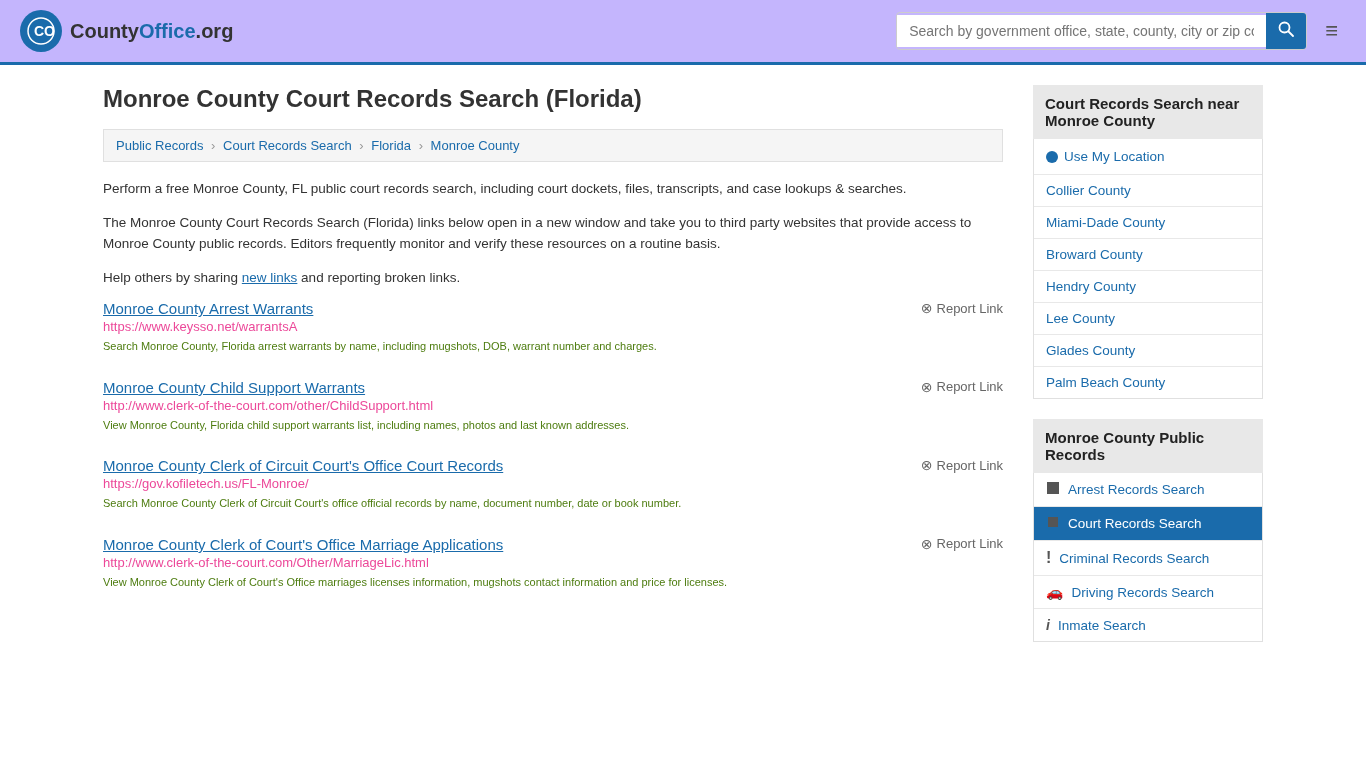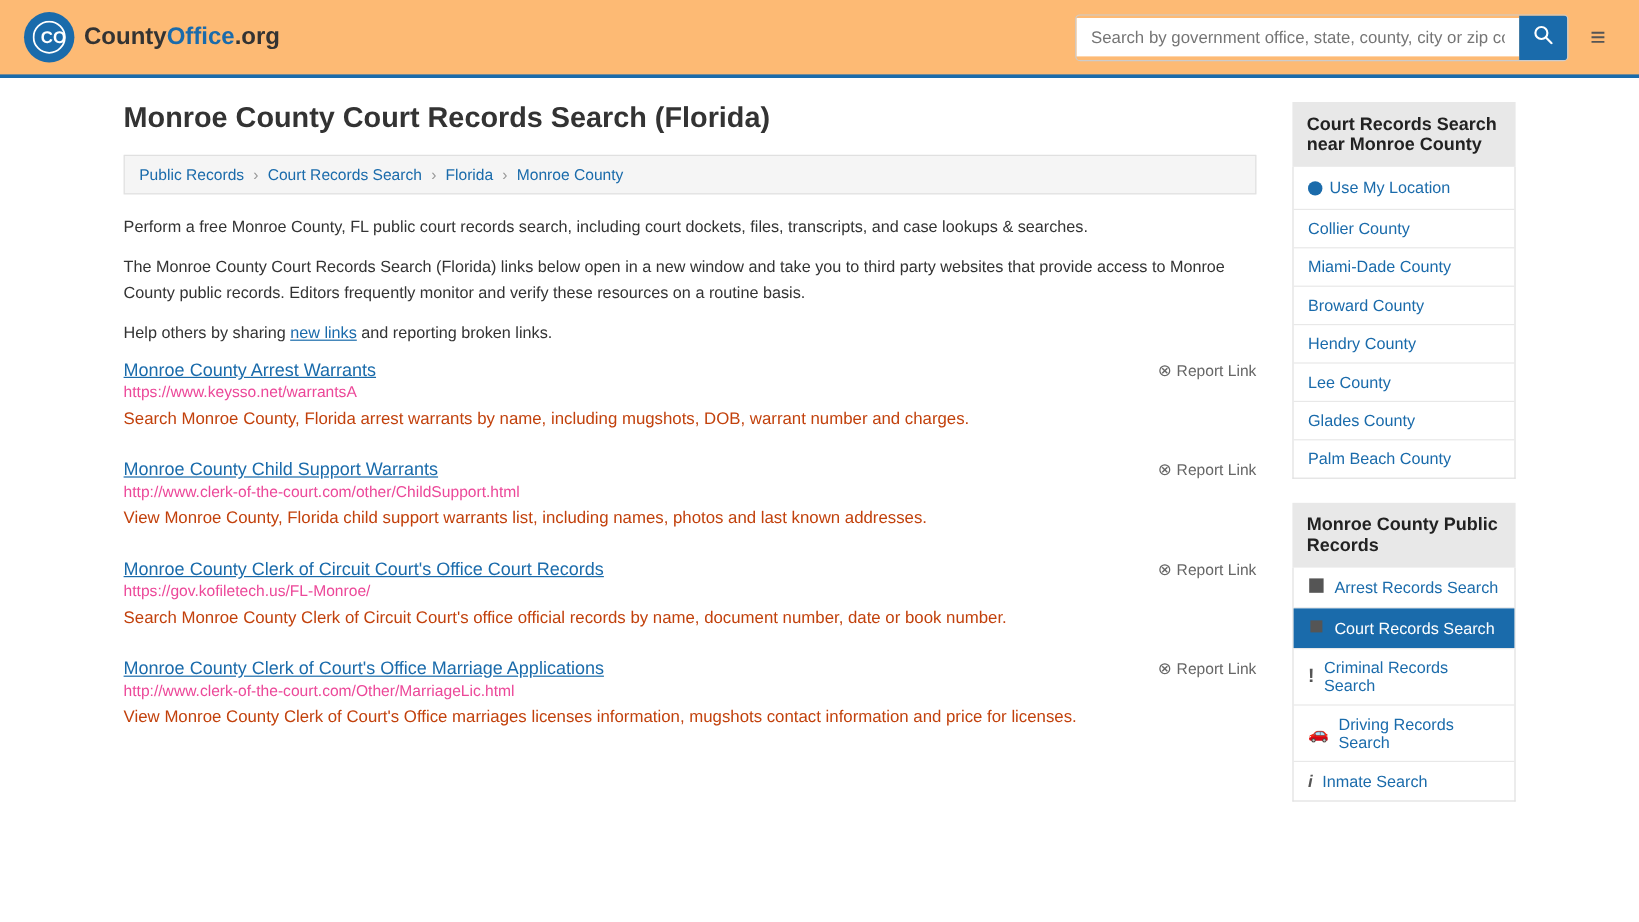--- a/index.html
+++ b/index.html
@@ -1,20 +1,20 @@
 <!DOCTYPE html>
 <html><head>
   <meta charset="utf-8">
   <style>
     * { box-sizing: border-box; margin: 0; padding: 0; }
     body { font-family: Arial, sans-serif; font-size: 14px; color: #333; background: #fff; }
 
     
     .header {
-      background: #fdba74;
+      background: #c4b5fd;
       border-bottom: 3px solid #1a6bab;
       padding: 10px 20px;
       display: flex;
       align-items: center;
       justify-content: space-between;
     }
     .logo-area {
       display: flex;
       align-items: center;
       gap: 8px;
@@ -82,21 +82,21 @@
       max-width: 1200px;
       margin: 0 auto;
       padding: 20px 20px;
       display: flex;
       gap: 30px;
     }
     .content {
       flex: 1;
     }
     .sidebar {
-      width: 186px;
+      width: 230px;
       flex-shrink: 0;
     }
 
     
     .page-title {
       font-size: 24px;
       font-weight: bold;
       color: #333;
       margin-bottom: 16px;
     }
@@ -152,22 +152,22 @@
     }
     .report-icon {
       font-size: 14px;
     }
     .record-url {
       color: #ec4899;
       font-size: 13px;
       margin-bottom: 4px;
     }
     .record-desc {
-      font-size: 14px;
-      color: #c2410c;
+      font-size: 11px;
+      color: #4d7c0f;
       line-height: 1.5;
     }
 
     
     .sidebar-section {
       margin-bottom: 20px;
     }
     .sidebar-header {
       background: #e8e8e8;
       padding: 10px 12px;

